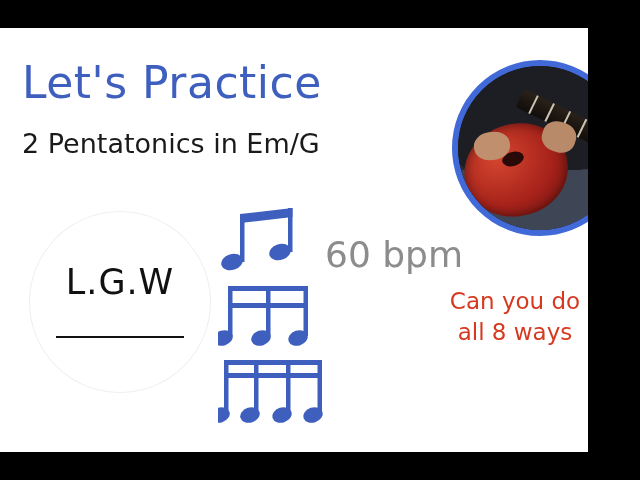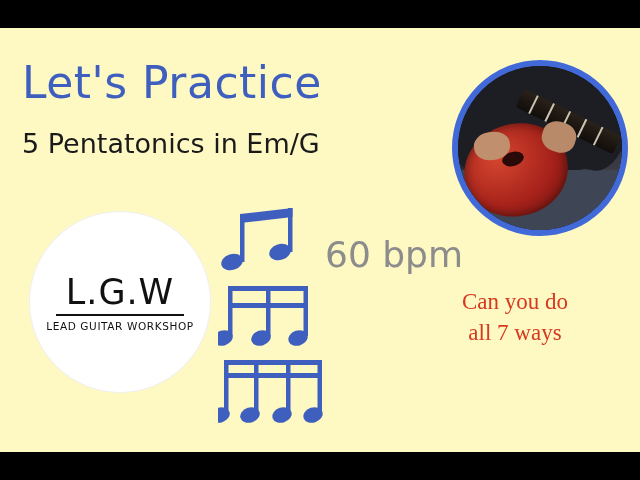--- a/index.html
+++ b/index.html
@@ -25,23 +25,23 @@
     left: 0;
     width: 640px;
     background: #000000;
   }
   .bar-top { top: 0; height: 28px; }
   .bar-bottom { bottom: 0; height: 28px; }
   .content {
     position: absolute;
     left: 0;
     top: 28px;
-    width: 640px;
+    width: 588px;
     height: 424px;
-    background: #fef9c3;
+    background: #ffffff;
     overflow: hidden;
   }
 
   
   .title-main {
     position: absolute;
     left: 22px;
     top: 30px;
     font-size: 44px;
     line-height: 50px;
@@ -72,21 +72,20 @@
   
   .question {
     position: absolute;
     left: 412px;
     top: 258px;
     width: 206px;
     text-align: center;
     font-size: 23px;
     line-height: 31px;
     color: #d6391f;
-    font-family: Liberation Serif, serif;
   }
 
   
   .logo-circle {
     position: absolute;
     left: 30px;
     top: 184px;
     width: 180px;
     height: 180px;
     border-radius: 50%;
@@ -96,20 +95,21 @@
   .logo-wrap {
     position: absolute;
     left: 0;
     top: 0;
     width: 180px;
     height: 180px;
     display: flex;
     flex-direction: column;
     align-items: center;
     justify-content: center;
+    gap: 32px;
   }
   .logo-text {
     font-size: 35px;
     color: #111111;
     letter-spacing: 1px;
     line-height: 38px;
     font-family: "DejaVu Sans", sans-serif;
   }
   .logo-rule {
     width: 128px;
@@ -208,34 +208,33 @@
 <body>
 
 <div id="stage">
 
   <div class="bar bar-top"></div>
   <div class="bar bar-bottom"></div>
 
   <div class="content">
 
     <div class="title-main">Let's Practice</div>
-    <div class="title-sub">5 Pentatonics in Em/G</div>
+    <div class="title-sub">2 Pentatonics in Em/G</div>
 
     <div class="tempo">60 bpm</div>
 
     <div class="question">
       <div>Can you do</div>
-      <div>all 7 ways</div>
+      <div>all 8 ways</div>
     </div>
 
     <div class="logo-circle">
       <div class="logo-wrap">
         <div class="logo-text">L.G.W</div>
         <div class="logo-rule"></div>
-        <div class="logo-tag">LEAD GUITAR WORKSHOP</div>
       </div>
     </div>
 
     <div class="photo-circle">
       <div class="photo-inner">
         <div class="ph-bg"></div>
         <div class="ph-shirt"></div>
         <div class="ph-jeans"></div>
         <div class="ph-arm"></div>
         <div class="ph-guitar-body"></div>

